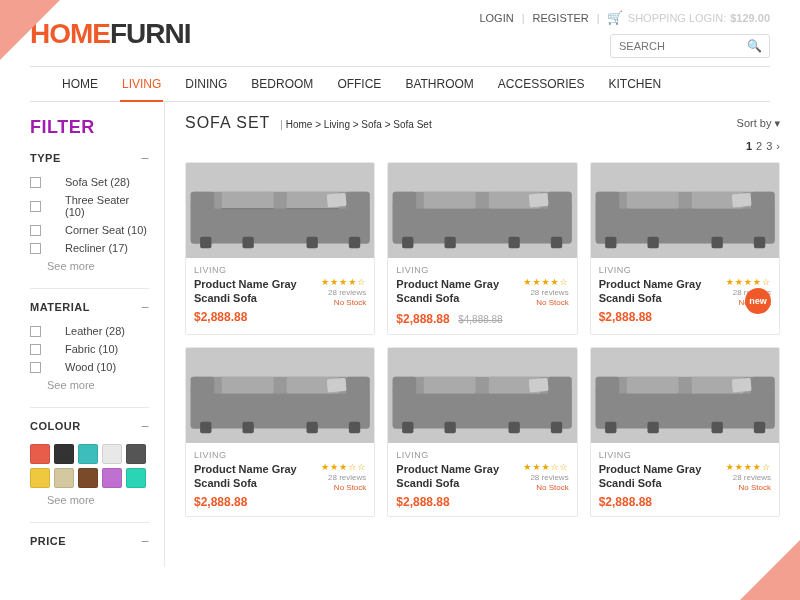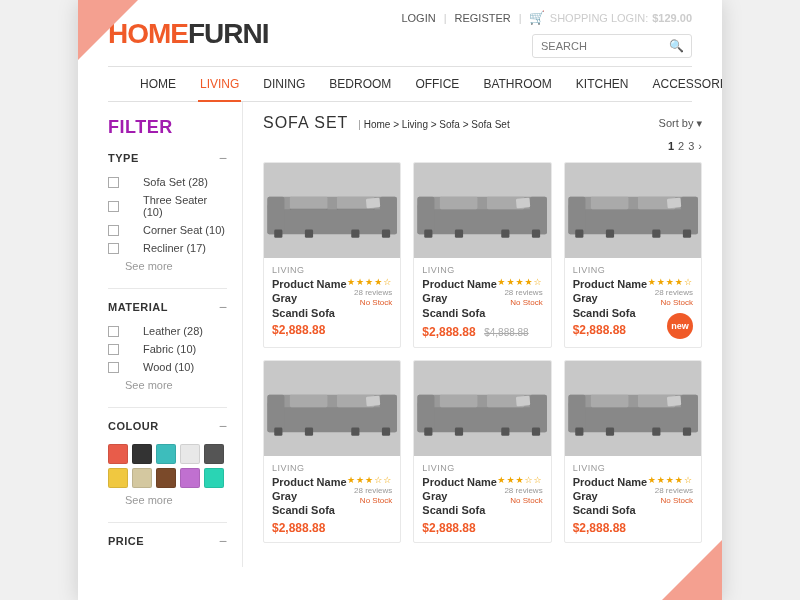--- a/index.html
+++ b/index.html
@@ -1,19 +1,19 @@
 <!DOCTYPE html>
 <html><head>
   <meta charset="utf-8">
   <style>
     * { box-sizing: border-box; margin: 0; padding: 0; }
     body { font-family: Arial, sans-serif; background: #f0f0f0; display: flex; justify-content: center; align-items: center; min-height: 100vh; }
     
     .page-wrapper {
-      width: 644px;
+      width: 800px;
       height: 600px;
       background: white;
       position: relative;
       overflow: hidden;
       box-shadow: 0 2px 20px rgba(0,0,0,0.15);
     }
 
     
     .corner-tl {
       position: absolute;
@@ -335,21 +335,21 @@
       margin-top: 3px;
     }
     .product-price-old {
       font-size: 10px;
       color: #aaa;
       text-decoration: line-through;
       margin-left: 4px;
     }
     .new-badge {
       position: absolute;
-      bottom: 8px;
+      bottom: 20px;
       right: 8px;
       background: #f05a28;
       color: white;
       font-size: 9px;
       font-weight: bold;
       width: 26px;
       height: 26px;
       border-radius: 50%;
       display: flex;
       align-items: center;
@@ -389,22 +389,22 @@
       </div>
     </div>
 
     <nav class="nav">
       <a class="nav-item">HOME</a>
       <a class="nav-item active">LIVING</a>
       <a class="nav-item">DINING</a>
       <a class="nav-item">BEDROOM</a>
       <a class="nav-item">OFFICE</a>
       <a class="nav-item">BATHROOM</a>
+      <a class="nav-item">ACCESSORIES</a>
       <a class="nav-item">KITCHEN</a>
-      <a class="nav-item">ACCESSORIES</a>
     </nav>
   </div>
 
   <div class="main">
 
     <div class="sidebar">
       <div class="sidebar-title">FILTER</div>
 
       <div class="filter-section">
         <div class="filter-section-header">

